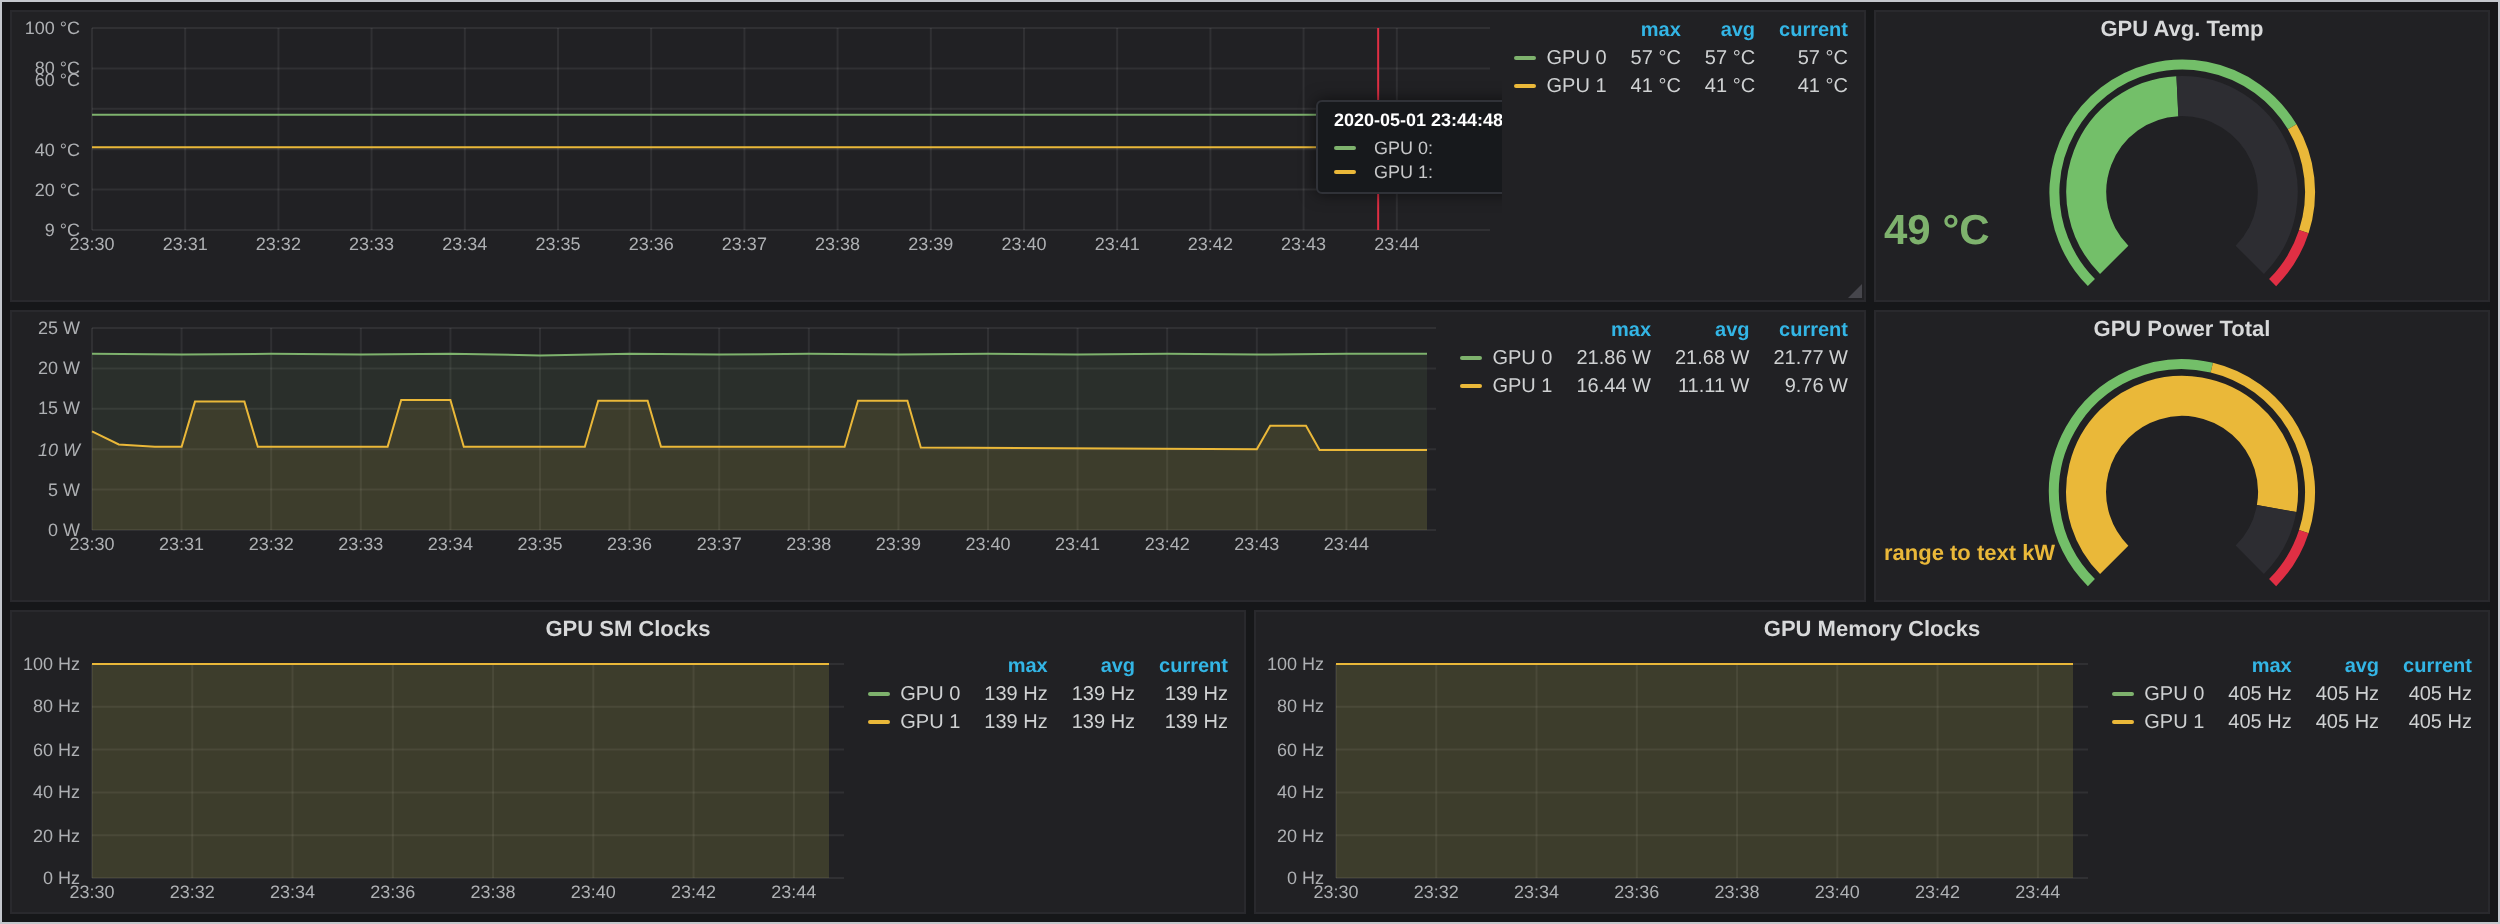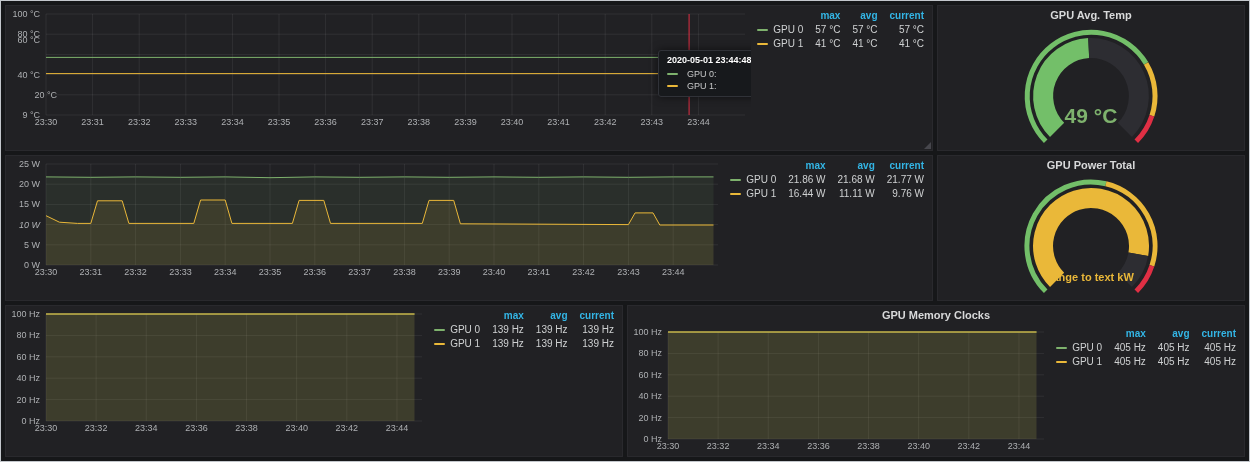--- a/index.html
+++ b/index.html
@@ -19,21 +19,21 @@
   .ytick{position:absolute;left:0;text-align:right;font-size:9px;color:#aeb0b3;line-height:10px;}
   .xtick{position:absolute;width:40px;text-align:center;font-size:9px;color:#aeb0b3;line-height:10px;}
   .legend{flex:0 0 auto;padding:3px 4px 0 6px;}
   .legend table{border-spacing:0;font-size:10px;line-height:13px;}
   .legend th{color:#33b5e5;font-weight:700;text-align:right;padding:0 0 1px 12px;font-size:10px;}
   .legend td{color:#cfd1d2;text-align:right;padding:0 0 1px 12px;white-space:nowrap;}
   .legend td.ln{text-align:left;padding-left:0;cursor:pointer;}
   .dash{display:inline-block;width:11px;height:2px;vertical-align:middle;margin-right:5px;border-radius:1px;}
   .gaugewrap{position:relative;width:100%;height:100%;}
   .gaugewrap svg{position:absolute;left:0;top:0;}
-  .gauge-value{position:absolute;left:0;right:0;text-align:center;font-weight:700;}
+  .gauge-value{position:absolute;left:0;right:0;font-weight:700;}
   .gv-temp{top:80px;font-size:21px;color:#7eb26d;}
   .gv-power{top:64px;font-size:11px;color:#eab839;margin-top:33px;}
   .tooltip{position:absolute;left:648px;top:44px;background:#17191c;border:1px solid #303238;
            border-radius:3px;padding:4px 8px;font-size:9px;z-index:5;box-shadow:0 0 8px rgba(0,0,0,.55);min-width:96px;}
   .tt-time{font-weight:700;color:#ffffff;margin-bottom:3px;white-space:nowrap;}
   .tt-row{display:flex;align-items:center;gap:4px;color:#c7c8c9;white-space:nowrap;line-height:12px;}
   .tt-val{color:#ffffff;font-weight:700;margin-left:auto;padding-left:10px;}
   .rsz{position:absolute;right:1px;bottom:1px;width:0;height:0;
        border-left:7px solid transparent;border-bottom:7px solid #46464c;}
 </style>
@@ -79,21 +79,21 @@
               <span>GPU 0:</span>
               <span class="tt-val">57</span>
             </div>
             <div class="tt-row">
               <span class="dash" style="background: rgb(234, 184, 57);"></span>
               <span>GPU 1:</span>
               <span class="tt-val">41</span>
             </div>
           </div>
         <div class="ytick" style="top: 104px; width: 30px;">9 °C</div>
-            <div class="ytick" style="top: 83.8px; width: 30px; margin-left: 17px;">20 °C</div>
+            <div class="ytick" style="top: 83.8px; width: 30px;">20 °C</div>
             <div class="ytick" style="top: 63.6px; width: 30px;">40 °C</div>
             <div class="ytick" style="top: 29px; width: 30px;">60 °C</div>
             <div class="ytick" style="top: 23.2px; width: 30px;">80 °C</div>
             <div class="ytick" style="top: 3px; width: 30px;">100 °C</div>
             <div class="xtick" style="left: 16px; top: 111px;">23:30</div>
             <div class="xtick" style="left: 62.6px; top: 111px;">23:31</div>
             <div class="xtick" style="left: 109.2px; top: 111px;">23:32</div>
             <div class="xtick" style="left: 155.8px; top: 111px;">23:33</div>
             <div class="xtick" style="left: 202.4px; top: 111px;">23:34</div>
             <div class="xtick" style="left: 249px; top: 111px;">23:35</div>
@@ -248,20 +248,23 @@
               <path d="M209.9 91.8 A64 64 0 0 1 194.3 117.3" fill="none" stroke="#e02f44" stroke-width="5"></path>
             </svg>
           <div class="gauge-value gv-power">range to text kW</div>
         </div>
       </div>
     </div>
   </div>
 
   <div class="row">
     <div class="panel w-half">
+      <div class="phead">
+        <span>GPU SM Clocks</span>
+      </div>
       <div class="pbody">
         <div class="chart">
             <svg width="418" height="129">
               <line class="grid" x1="36" x2="412" y1="115" y2="115"></line>
               <line class="grid" x1="36" x2="412" y1="93.6" y2="93.6"></line>
               <line class="grid" x1="36" x2="412" y1="72.19999999999999" y2="72.19999999999999"></line>
               <line class="grid" x1="36" x2="412" y1="50.8" y2="50.8"></line>
               <line class="grid" x1="36" x2="412" y1="29.39999999999999" y2="29.39999999999999"></line>
               <line class="grid" x1="36" x2="412" y1="8" y2="8"></line>
               <line class="grid" x1="36" x2="36" y1="8" y2="115"></line>

